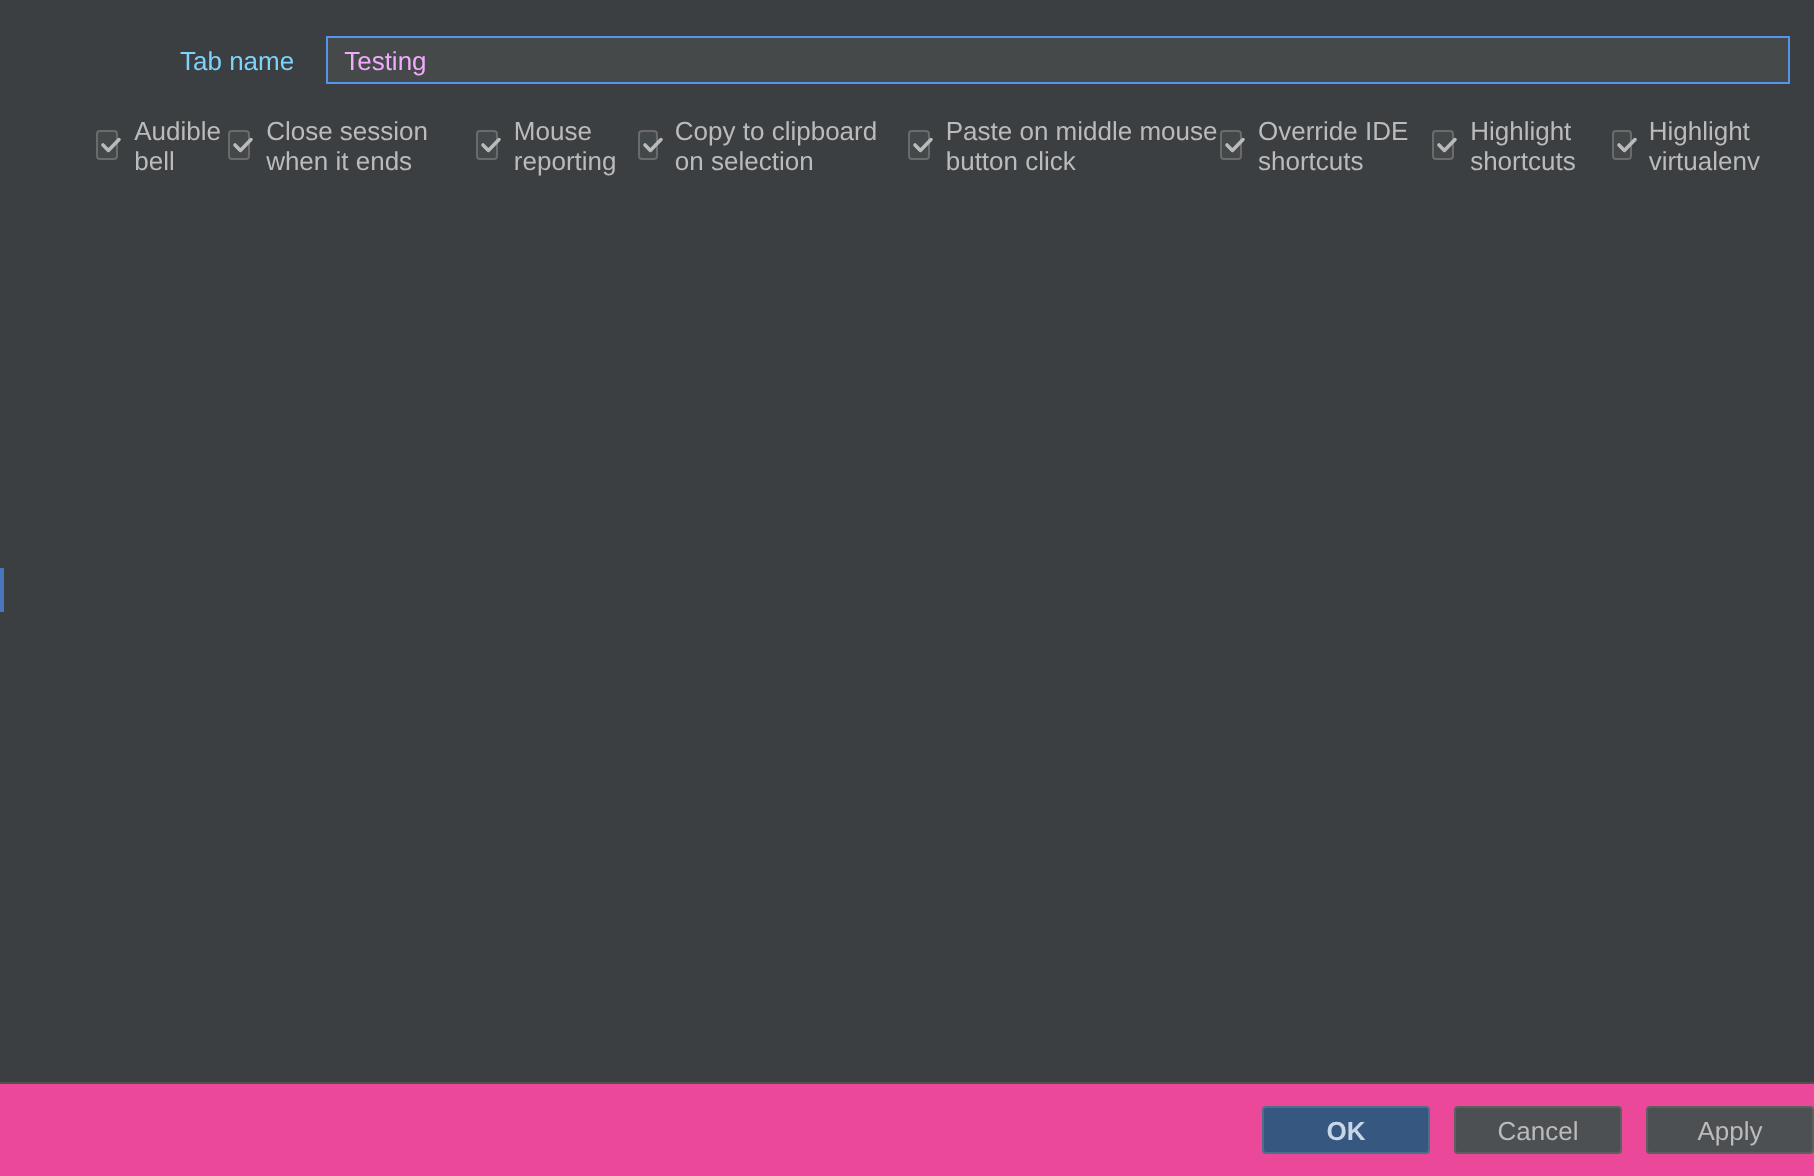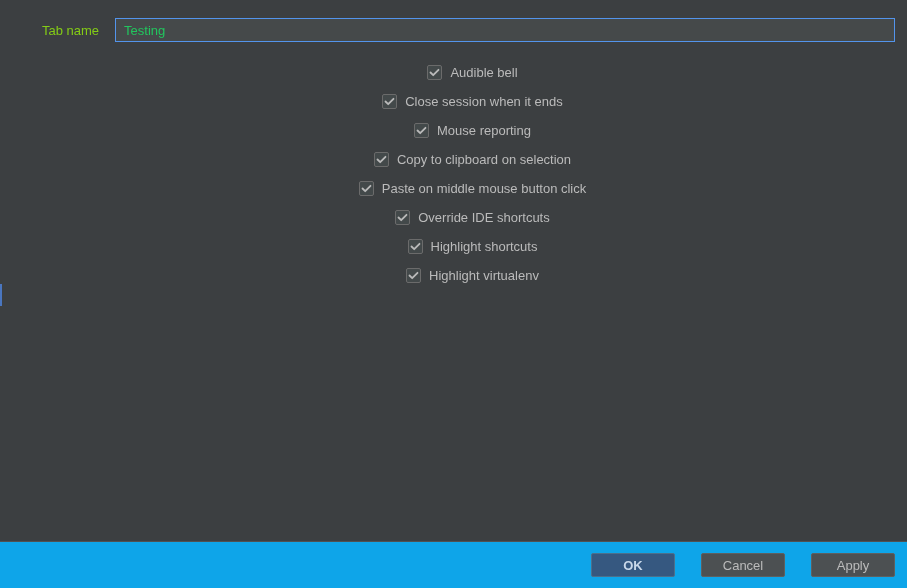--- a/index.html
+++ b/index.html
@@ -20,42 +20,40 @@
     padding: 18px 10px 0 42px;
     position: relative;
   }
   .tab-row {
     display: flex;
     align-items: center;
     margin-bottom: 22px;
   }
   .tab-label {
     flex: 0 0 auto;
-    color: #84cc16;
+    color: #7dd3fc;
     padding-right: 16px;
+    margin-left: 48px;
   }
   .tab-input {
     flex: 1;
     height: 24px;
     background: #45494a;
     border: 1px solid #5394ec;
-    color: #22c55e;
+    color: #f0abfc;
     padding: 2px 8px;
     font-size: 13px;
     font-family: inherit;
     outline: none;
     box-sizing: border-box;
     margin-right: 2px;
   }
   .options {
     display: flex;
-    flex-direction: column;
-    gap: 12px;
     margin-left: 6px;
-    align-items: center;
   }
   .opt-row {
     display: flex;
     align-items: center;
     height: 17px;
   }
   .cb {
     width: 15px;
     height: 15px;
     background: #43494a;
@@ -95,23 +93,23 @@
     position: absolute;
     left: 0;
     bottom: 0;
     width: 100%;
     height: 47px;
     border-top: 1px solid #515151;
     display: flex;
     justify-content: flex-end;
     align-items: center;
     box-sizing: border-box;
-    padding-right: 12px;
-    gap: 26px;
-    background: #0ea5e9;
+    padding-right: 0;
+    gap: 12px;
+    background: #ec4899;
   }
   .btn {
     min-width: 84px;
     height: 24px;
     border: 1px solid #5e6060;
     background: #4c5052;
     color: #bbbbbb;
     font-size: 13px;
     font-family: inherit;
     cursor: pointer;

